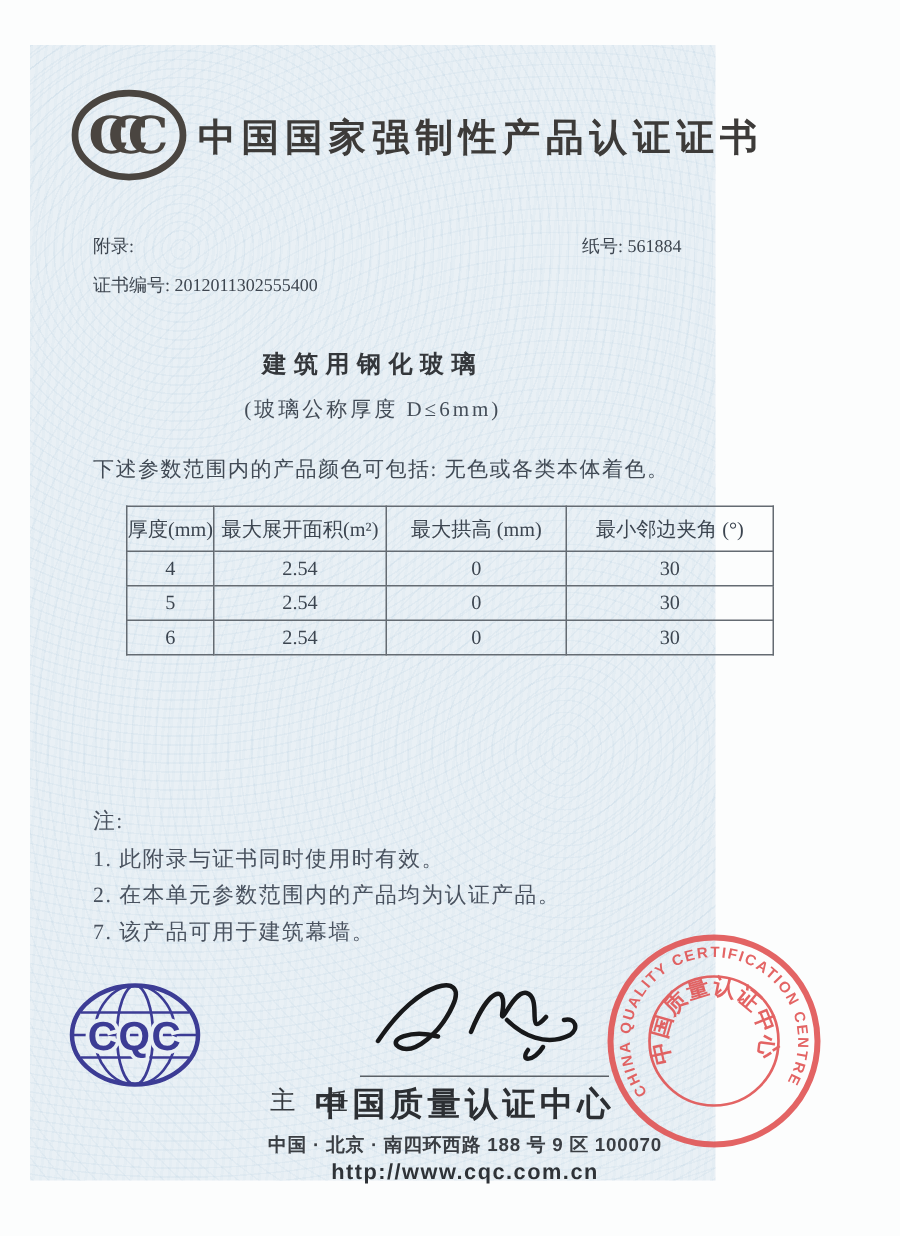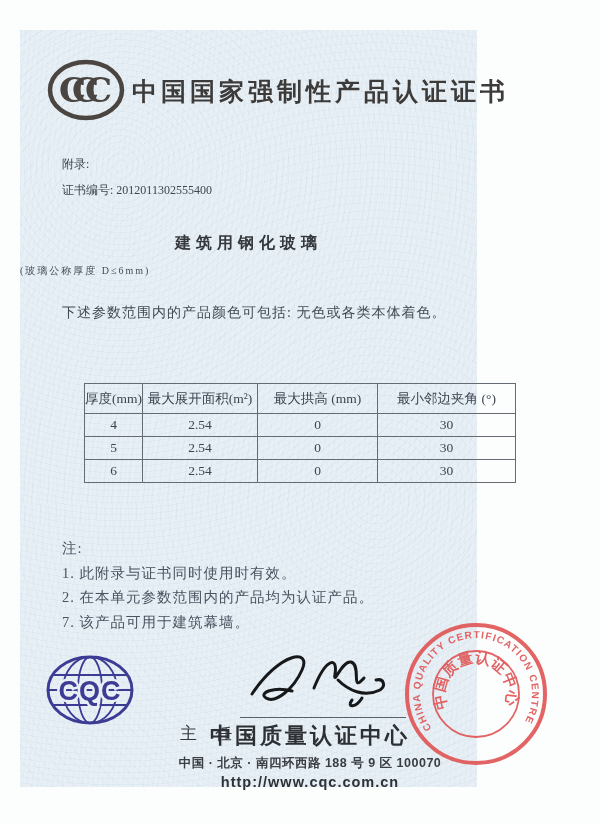--- a/index.html
+++ b/index.html
@@ -26,27 +26,27 @@
     white-space:nowrap;
   }
   .info { font-size:12px; color:#3e4650; line-height:26px; white-space:nowrap; }
   .info-left { left:42px; top:121px; }
   .info-right { left:368px; top:121px; }
   .product-name {
     left:0; top:203px; width:100%; text-align:center;
     font-size:16px; font-weight:bold; letter-spacing:5px; color:#34373b;
   }
   .product-spec {
-    left:0; top:234px; width:100%; text-align:left;
-    font-size:10px; letter-spacing:2px; color:#434c57;
+    left:0; top:234px; width:100%; text-align:center;
+    font-size:14px; letter-spacing:2px; color:#434c57;
   }
   .color-note { left:42px; top:274px; font-size:14px; color:#414a55; letter-spacing:1px; white-space:nowrap; }
   table.params {
     position:absolute; left:64px; top:307px; width:431px;
-    border-collapse:collapse; table-layout:fixed;margin-top:46px;
+    border-collapse:collapse; table-layout:fixed;
   }
   table.params th, table.params td {
     border:1px solid #646b72; text-align:center; vertical-align:middle;
     font-size:13.5px; font-weight:normal; color:#3c4550;
   }
   table.params th { height:30px; }
   table.params td { height:23px; }
   .col-1{width:58px;} .col-2{width:115px;} .col-3{width:120px;} .col-4{width:138px;}
   .notes { left:42px; top:506px; font-size:14.5px; color:#49525f; line-height:24.5px; letter-spacing:1px; }
   .cqc-logo { left:25px; top:624px; width:90px; height:72px; }
@@ -68,20 +68,21 @@
     <ellipse cx="41" cy="33" rx="36" ry="28" fill="none" stroke="#4a4540" stroke-width="4.5"></ellipse>
     <text x="14" y="45" font-family="'DejaVu Serif',serif" font-weight="bold" font-size="34" letter-spacing="-14" fill="#4a4540">CCC</text>
   </svg>
   <div class="abs title">中国国家强制性产品认证证书</div>
 
   <div class="abs info info-left">
     <div>附录:</div>
     <div><span>证书编号:</span>&nbsp;<span>2012011302555400</span></div>
   </div>
   <div class="abs info info-right">
+    <div><span>纸号:</span>&nbsp;<span>561884</span></div>
   </div>
 
   <div class="abs product-name">建筑用钢化玻璃</div>
   <div class="abs product-spec">(玻璃公称厚度 D≤6mm)</div>
   <div class="abs color-note">下述参数范围内的产品颜色可包括: 无色或各类本体着色。</div>
 
   <table class="params">
     <colgroup>
         <col class="col-1">
         <col class="col-2">

